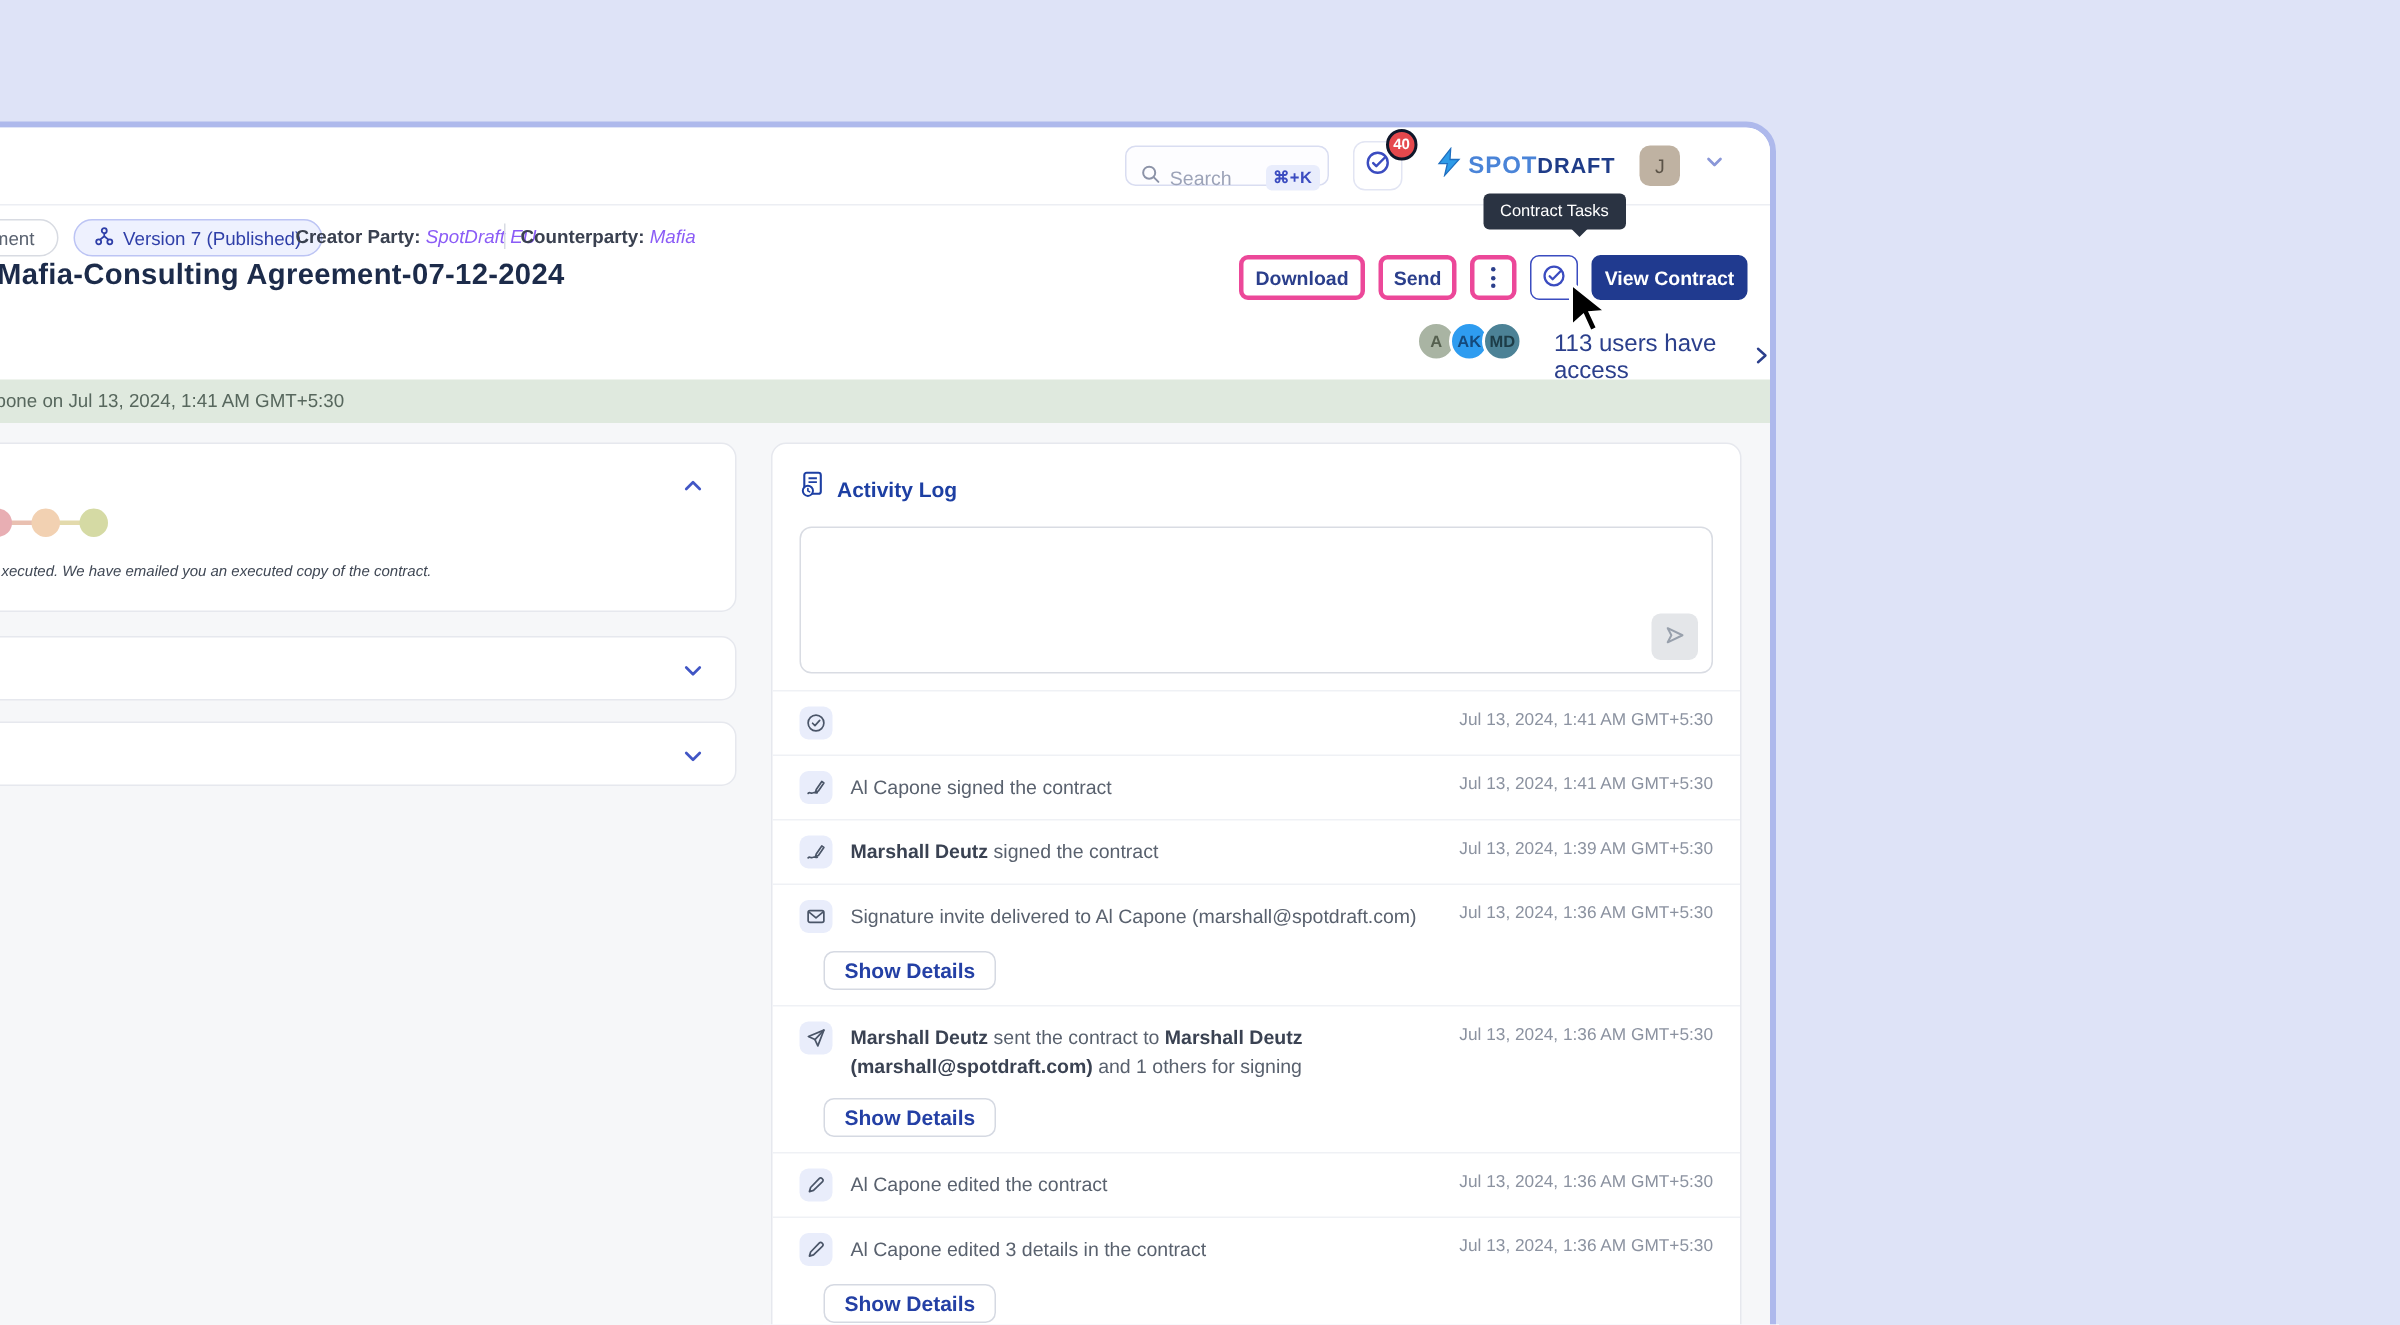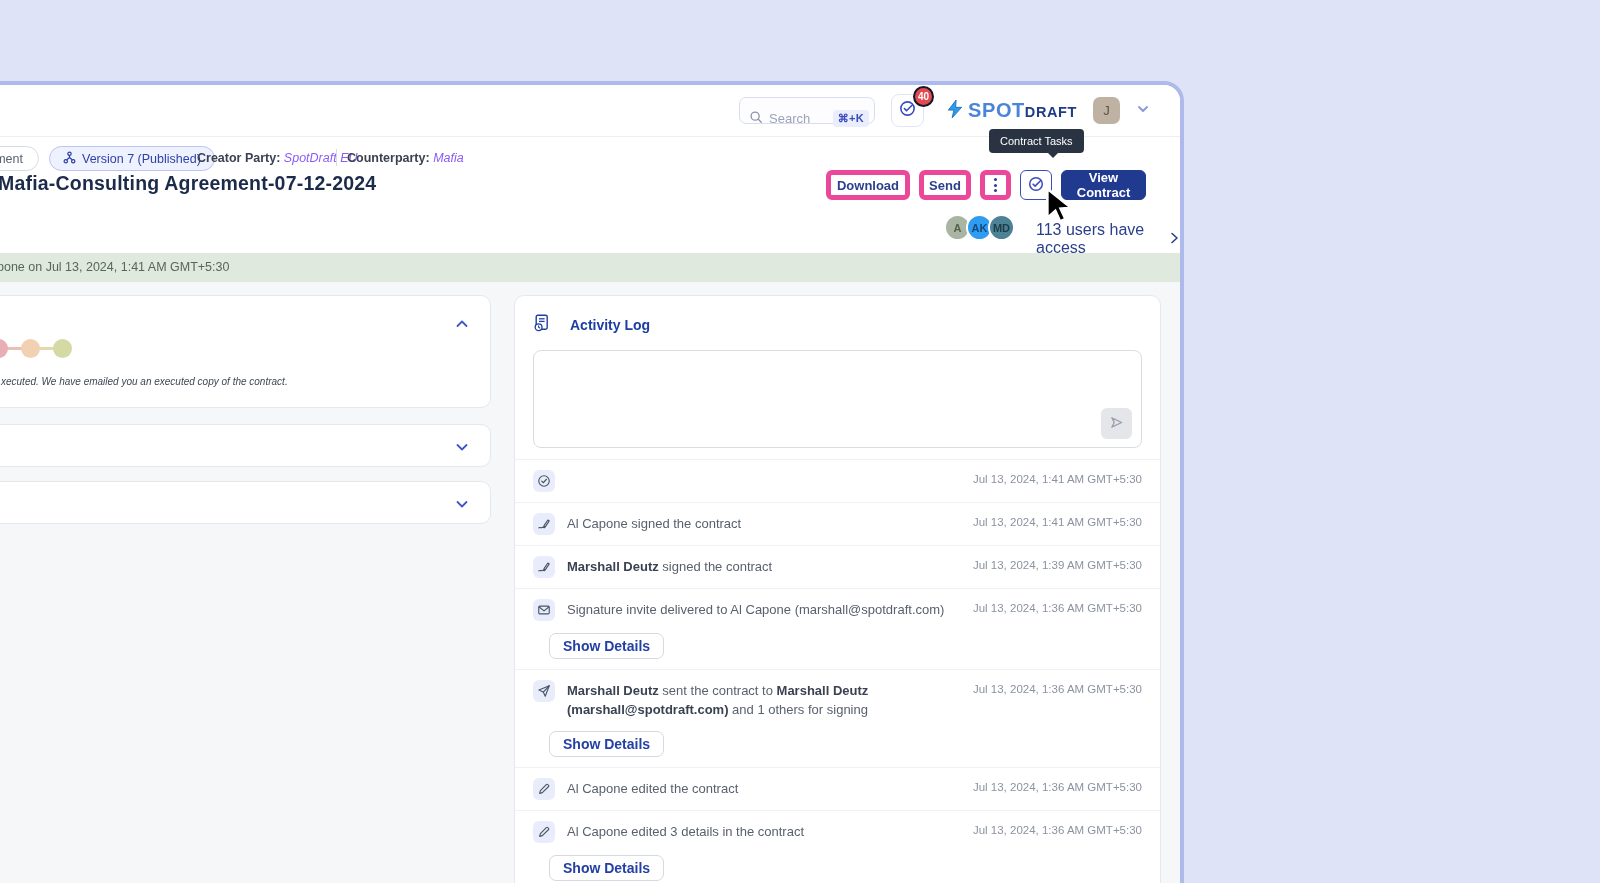--- a/index.html
+++ b/index.html
@@ -18,21 +18,21 @@
                background:#fdfdff; display:flex; align-items:center; gap:6px; padding:16px 5px 0 9px; }
   .searchbox .ph { flex:1; font-size:13px; color:#9ca3b8; }
   .kbd { background:#e9edfc; color:#3b4cc0; font-size:11px; font-weight:700;
          border-radius:4px; padding:2px 5px; letter-spacing:.3px; }
   .taskbtn { position:relative; width:33px; height:33px; border:1px solid #e2e5f3; border-radius:8px;
              background:#fff; display:flex; align-items:center; justify-content:center; }
   .badge { position:absolute; top:-9px; right:-11px; min-width:21px; height:21px; border-radius:11px;
            background:#e5484d; border:2px solid #0f172a; color:#fff; font-size:10px; font-weight:700;
            display:flex; align-items:center; justify-content:center; padding:0 3px; }
   .brand { display:flex; align-items:center; gap:4px; margin-left:6px; }
-  .brand .t1 { font-size:20px; font-weight:600; color:#4a84d8; letter-spacing:.6px; }
+  .brand .t1 { font-size:16px; font-weight:600; color:#4a84d8; letter-spacing:.6px; }
   .brand .t2 { font-size:14.5px; font-weight:800; color:#1f3c88; letter-spacing:.6px; }
   .uavatar { width:27px; height:27px; border-radius:7px; background:#bfb2a2; color:#5b5347;
              font-size:13px; display:flex; align-items:center; justify-content:center; }
 
   
   .tooltip { position:absolute; left:1608px; top:44px; background:#2a3342; color:#fff;
              font-size:11px; padding:6px 11px; border-radius:4px; white-space:nowrap; z-index:30; }
   .tooltip:after { content:""; position:absolute; left:58px; bottom:-5px;
                    border-left:6px solid transparent; border-right:6px solid transparent;
                    border-top:6px solid #2a3342; }
@@ -49,26 +49,26 @@
   .meta .lbl { color:#3a4150; font-weight:700; }
   .meta .val { color:#8b5cf6;font-style:italic; }
   .vdiv { position:absolute; left:955px; top:64px; width:1px; height:17px; background:#d8dbe3; }
 
   .page-title { position:absolute; left:617px; top:87px; font-size:19.5px; font-weight:700;
                 color:#1c2b4a; letter-spacing:.2px; white-space:nowrap; }
 
   
   .btn { position:absolute; top:85px; height:30px; border-radius:6px; font-size:13px; font-weight:600;
          display:flex; align-items:center; justify-content:center; background:#fff;
-         border:5px solid #ec4899; color:#2b3f8c; }
+         border:3px solid #ec4899; color:#2b3f8c; }
   .btn-download { left:1445px; width:84px; }
   .btn-send { left:1538px; width:52px; }
   .btn-kebab { left:1599px; width:31px; }
   .btn-check { left:1639px; width:32px; border:1.5px solid #3b4cc0; }
-  .btn-view { left:1680px; width:85px; background:#203a8f; border:1px solid #203a8f; color:#fff; }
+  .btn-view { left:1680px; width:104px; background:#203a8f; border:1px solid #203a8f; color:#fff; }
   .kebab-dots { display:flex; flex-direction:column; gap:2.5px; }
   .kebab-dots i { width:3px; height:3px; border-radius:50%; background:#2b3f8c; }
 
   .cursor { position:absolute; left:1660px; top:101px; z-index:40; }
 
   
   .avgroup { position:absolute; top:129px; left:1563px; display:flex; }
   .av { width:27px; height:27px; border-radius:50%; border:2px solid #fff; margin-left:-5px;
         font-size:11px; font-weight:600; display:flex; align-items:center; justify-content:center; }
   .av:first-child { margin-left:0; }
@@ -87,21 +87,21 @@
   .collapse-ic { position:absolute; right:20px; }
   .card1 .collapse-ic { top:20px; }
   .card2 .collapse-ic, .card3 .collapse-ic { top:14px; }
 
   .dot { position:absolute; width:19px; height:19px; border-radius:50%; }
   .tline { position:absolute; height:3px; border-radius:2px; }
   .status-msg { position:absolute; left:620px; top:291px; font-size:10px; color:#3f4754; white-space:nowrap;font-style:italic; }
 
   
   .alog { left:1133px; top:210px; width:647px; height:740px; }
-  .alog-head { display:flex; align-items:center; gap:20px; padding:18px 18px 0 18px; }
+  .alog-head { display:flex; align-items:center; gap:8px; padding:18px 18px 0 18px; }
   .alog-title { font-size:14px; font-weight:700; color:#1d3fa3; }
   .comment { position:relative; margin:14px 18px 0 18px; height:98px; border:1px solid #d9dce3;
              border-radius:8px; background:#fff; }
   .send-btn { position:absolute; right:9px; bottom:8px; width:31px; height:31px; border-radius:6px;
               background:#e4e6e9; border:none; display:flex; align-items:center; justify-content:center; }
   .entries { margin-top:11px; }
   .entry { display:flex; align-items:flex-start; gap:12px; padding:10px 18px;
            border-top:1px solid #eff1f5; }
   .ic-box { width:22px; height:22px; border-radius:6px; background:#e9edfb; flex-shrink:0;
             display:flex; align-items:center; justify-content:center; }

